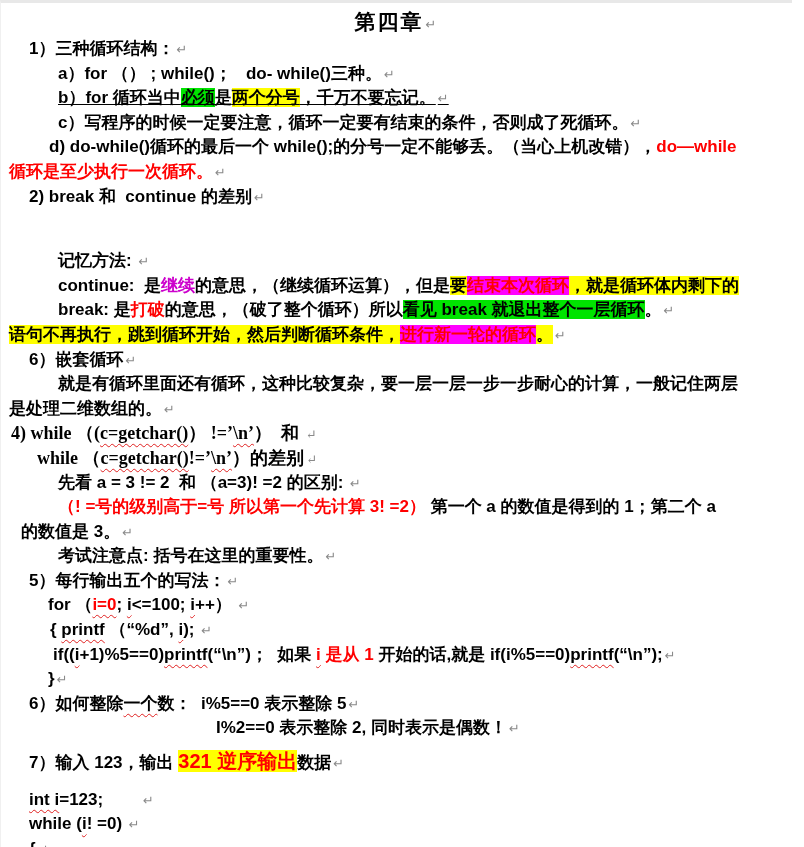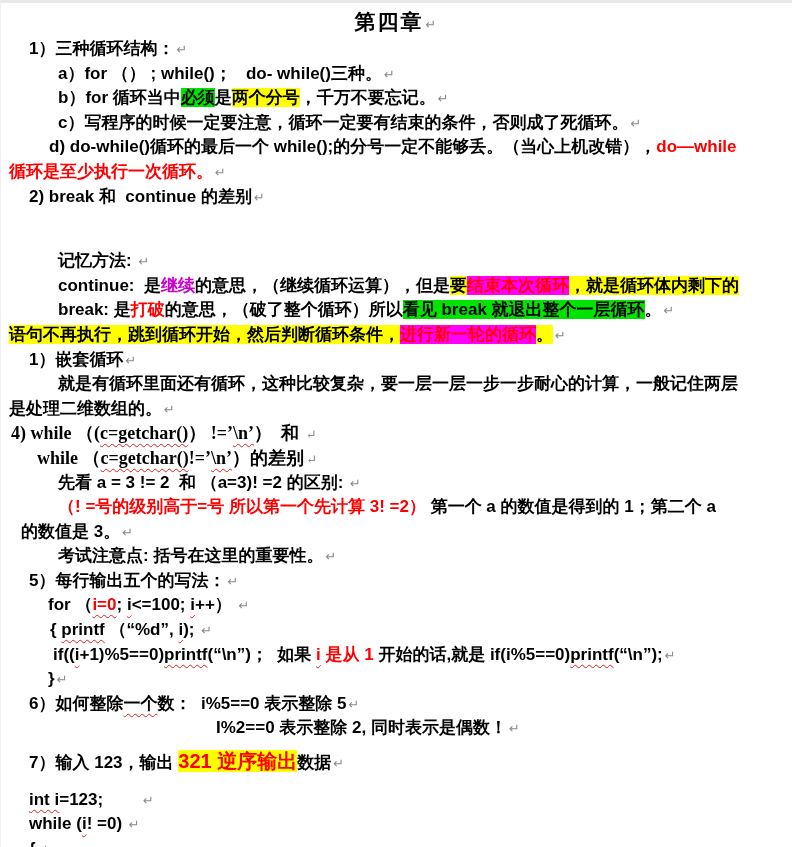--- a/index.html
+++ b/index.html
@@ -27,30 +27,30 @@
   .pilcrow{color:#8a8a8a;font-size:13px;font-weight:400;margin-left:2px;}
 </style>
 </head>
 <body>
 
 <div class="page">
   <div class="doc-body">
       <div class="line title" style="text-align: center;"><span class="run">第四章</span><span class="pilcrow">↵</span></div>
       <div class="line" style="padding-left: 28px;"><span class="run">1）三种循环结构：</span><span class="pilcrow">↵</span></div>
       <div class="line" style="padding-left: 57px;"><span class="run">a）for （） ; while()；   do- while()三种。</span><span class="pilcrow">↵</span></div>
-      <div class="line" style="padding-left: 57px;"><span class="run">b）for 循环当中</span><span class="run bg-green">必须</span><span class="run">是</span><span class="run bg-yellow">两个分号</span><span class="run">，千万不要忘记。</span><span class="pilcrow">↵</span></div>
+      <div class="line" style="padding-left: 57px; text-decoration: underline;"><span class="run">b）for 循环当中</span><span class="run bg-green">必须</span><span class="run">是</span><span class="run bg-yellow">两个分号</span><span class="run">，千万不要忘记。</span><span class="pilcrow">↵</span></div>
       <div class="line" style="padding-left: 57px;"><span class="run">c）写程序的时候一定要注意，循环一定要有结束的条件，否则成了死循环。</span><span class="pilcrow">↵</span></div>
       <div class="line" style="padding-left: 48px;"><span class="run">d) do-while()循环的最后一个 while();的分号一定不能够丢。（当心上机改错），</span><span class="run c-red">do—while</span></div>
       <div class="line" style="padding-left: 8px;"><span class="run c-red">循环是至少执行一次循环。</span><span class="pilcrow">↵</span></div>
       <div class="line" style="padding-left: 28px;"><span class="run">2) break 和  continue 的差别</span><span class="pilcrow">↵</span></div>
       <div class="line" style="padding-left: 57px; margin-top: 40px;"><span class="run">记忆方法: </span><span class="pilcrow">↵</span></div>
       <div class="line" style="padding-left: 57px;"><span class="run">continue:  是</span><span class="run c-magenta">继续</span><span class="run">的意思，（继续循环运算），但是</span><span class="run bg-yellow">要</span><span class="run c-red bg-magenta">结束本次循环</span><span class="run bg-yellow">，就是循环体内剩下的</span></div>
       <div class="line" style="padding-left: 57px;"><span class="run">break: 是</span><span class="run c-red">打破</span><span class="run">的意思，（破了整个循环）所以</span><span class="run bg-green">看见 break 就退出整个一层循环</span><span class="run">。</span><span class="pilcrow">↵</span></div>
       <div class="line" style="padding-left: 8px;"><span class="run bg-yellow">语句不再执行，跳到循环开始，然后判断循环条件，</span><span class="run c-red bg-magenta">进行新一轮的循环</span><span class="run bg-yellow">。</span><span class="pilcrow">↵</span></div>
-      <div class="line" style="padding-left: 28px;"><span class="run">1）嵌套循环</span><span class="pilcrow">↵</span></div>
+      <div class="line" style="padding-left: 28px;"><span class="run">6）嵌套循环</span><span class="pilcrow">↵</span></div>
       <div class="line" style="padding-left: 57px;"><span class="run">就是有循环里面还有循环，这种比较复杂，要一层一层一步一步耐心的计算，一般记住两层</span></div>
       <div class="line" style="padding-left: 8px;"><span class="run">是处理二维数组的。</span><span class="pilcrow">↵</span></div>
       <div class="line serif" style="padding-left: 10px;"><span class="run">4) while （(</span><span class="run wavy">c=getchar()</span><span class="run">） !=’</span><span class="run wavy">\n’</span><span class="run">）  和 </span><span class="pilcrow">↵</span></div>
       <div class="line serif" style="padding-left: 36px;"><span class="run">while （</span><span class="run wavy">c=getchar()</span><span class="run">!=’</span><span class="run wavy">\n’</span><span class="run">）的差别</span><span class="pilcrow">↵</span></div>
       <div class="line" style="padding-left: 57px;"><span class="run">先看 a = 3 != 2  和 （a=3)! =2 的区别: </span><span class="pilcrow">↵</span></div>
       <div class="line" style="padding-left: 57px;"><span class="run c-red">（! =号的级别高于=号 所以第一个先计算 3! =2）</span><span class="run"> 第一个 a 的数值是得到的 1；第二个 a</span></div>
       <div class="line" style="padding-left: 20px;"><span class="run">的数值是 3。</span><span class="pilcrow">↵</span></div>
       <div class="line" style="padding-left: 57px;"><span class="run">考试注意点: 括号在这里的重要性。</span><span class="pilcrow">↵</span></div>
       <div class="line" style="padding-left: 28px;"><span class="run">5）每行输出五个的写法：</span><span class="pilcrow">↵</span></div>
       <div class="line" style="padding-left: 47px;"><span class="run">for （</span><span class="run c-red wavy">i=0</span><span class="run">; </span><span class="run wavy">i</span><span class="run">&lt;=100; </span><span class="run wavy">i</span><span class="run">++） </span><span class="pilcrow">↵</span></div>

